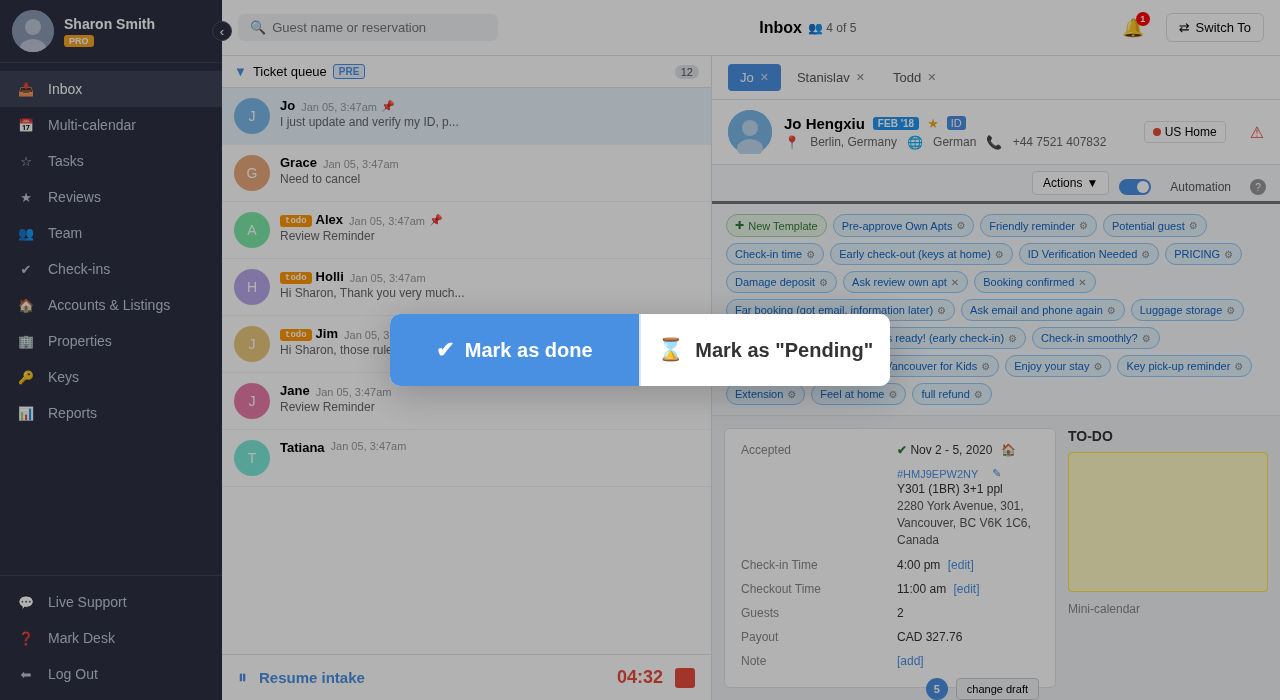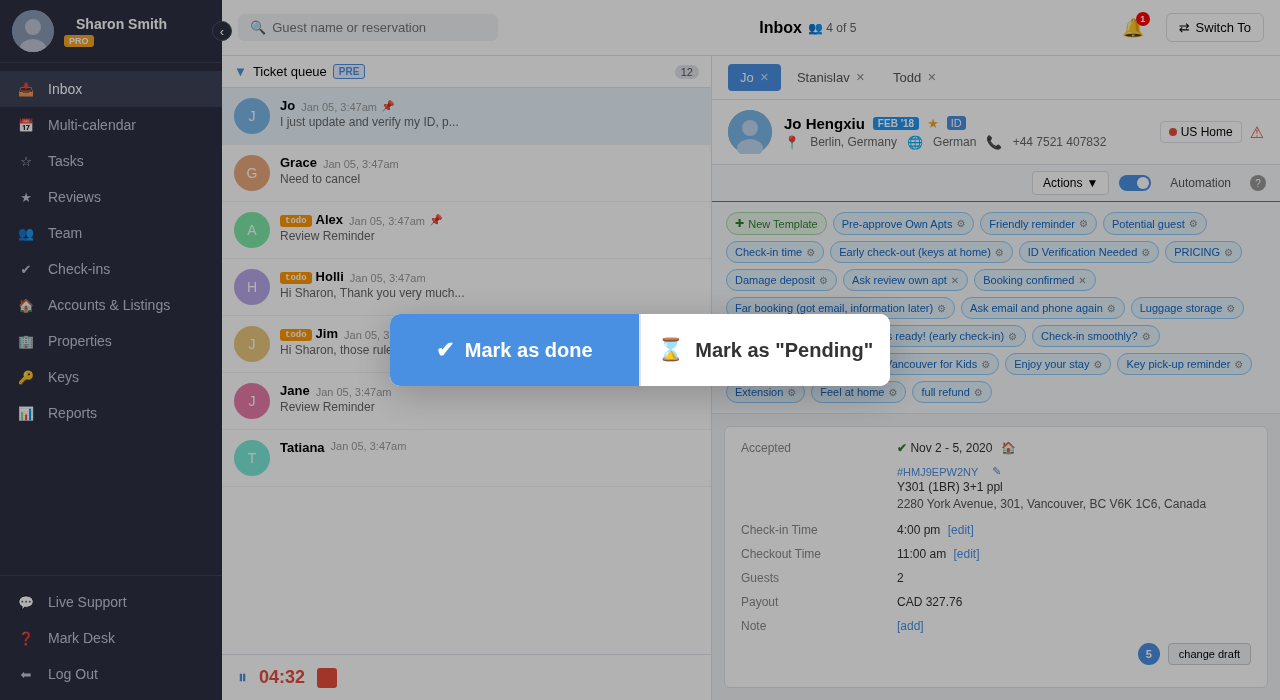--- a/index.html
+++ b/index.html
@@ -31,21 +31,21 @@
       align-items: center;
       justify-content: center;
       font-size: 18px;
       color: #fff;
       margin-right: 10px;
       flex-shrink: 0;
       overflow: hidden;
     }
     .sidebar-avatar svg { width: 42px; height: 42px; }
     .sidebar-user-info { flex: 1; }
-    .sidebar-username { font-size: 14px; font-weight: 600; margin-left: 12px; }
+    .sidebar-username { font-size: 14px; font-weight: 600; }
     .sidebar-pro-badge {
       background: #f5a623;
       color: #fff;
       font-size: 9px;
       font-weight: 700;
       padding: 1px 5px;
       border-radius: 3px;
       display: inline-block;
       margin-top: 0;
     }
@@ -451,24 +451,24 @@
       cursor: pointer;
       border: none;
       border-left: 2px solid #e0e3ea;
     }
     .modal-done-icon { font-size: 22px; color: #fff; }
     .modal-pending-icon { font-size: 22px; color: #4a90e2; }
 
     
     .actions-bar {
       background: #f8f9fb;
-      border-bottom: 1px solid #737373;
+      border-bottom: 3px solid #737373;
       padding: 6px 14px;
       display: flex;
-      align-items: center;
+      align-items: flex-end;
       justify-content: flex-end;
       gap: 10px;
     }
     .actions-dropdown {
       display: flex;
       align-items: center;
       gap: 4px;
       background: #fff;
       border: 1px solid #ddd;
       border-radius: 4px;
@@ -705,20 +705,21 @@
               <span class="inbox-name">Tatiana</span>
               <span class="inbox-time">Jan 05, 3:47am</span>
             </div>
             <div class="inbox-preview"></div>
           </div>
         </div>
       </div>
 
       <div class="intake-bar">
         <span class="pause-btn">⏸</span>
+        <span class="resume-label">Resume intake</span>
         <span class="timer">04:32</span>
         <div class="stop-btn"></div>
       </div>
     </div>
 
     <div class="right-panel">
 
       <div class="tabs-bar">
         <div class="tab active">
           <span>Jo</span>
@@ -751,21 +752,21 @@
           </div>
           <div style="display:flex;align-items:center;gap:10px;margin-top:3px;">
             <span style="color:#888;">📍</span>
             <span style="font-size:12px;color:#666;">Berlin, Germany</span>
             <span style="color:#888;">🌐</span>
             <span style="font-size:12px;color:#666;">German</span>
             <span style="color:#888;">📞</span>
             <span style="font-size:12px;color:#666;">+44 7521 407832</span>
           </div>
         </div>
-        <div style="margin-left:auto;display:flex;align-items:center;gap:8px;text-align:center;">
+        <div style="margin-left:auto;display:flex;align-items:center;gap:24px;text-align:center;">
           <div class="airbnb-badge">
             <div class="airbnb-dot"></div>
             <span>US Home</span>
           </div>
           <span style="color:#e74c3c;font-size:16px;">⚠</span>
         </div>
       </div>
 
       <div class="actions-bar">
         <div class="actions-dropdown">
@@ -926,20 +927,25 @@
             <span class="booking-value">
               <span class="add-link">[add]</span>
             </span>
           </div>
           <div style="display:flex;align-items:center;justify-content:flex-end;margin-top:8px;">
             <div style="background:#4a90e2;color:#fff;width:22px;height:22px;border-radius:50%;display:flex;align-items:center;justify-content:center;font-size:11px;font-weight:700;margin-right:8px;">5</div>
             <button style="background:#f0f2f5;border:1px solid #ccc;border-radius:4px;padding:4px 10px;font-size:11px;cursor:pointer;">change draft</button>
           </div>
         </div>
 
+        <div class="todo-area">
+          <div class="todo-title">TO-DO</div>
+          <div class="todo-card"></div>
+          <div style="margin-top:10px;font-size:12px;color:#888;">Mini-calendar</div>
+        </div>
       </div>
     </div>
   </div>
 </div>
 
 <div class="modal-overlay">
   <div class="modal-dialog">
     <button class="modal-done-btn">
       <span class="modal-done-icon">✔</span>
       <span>Mark as done</span>

